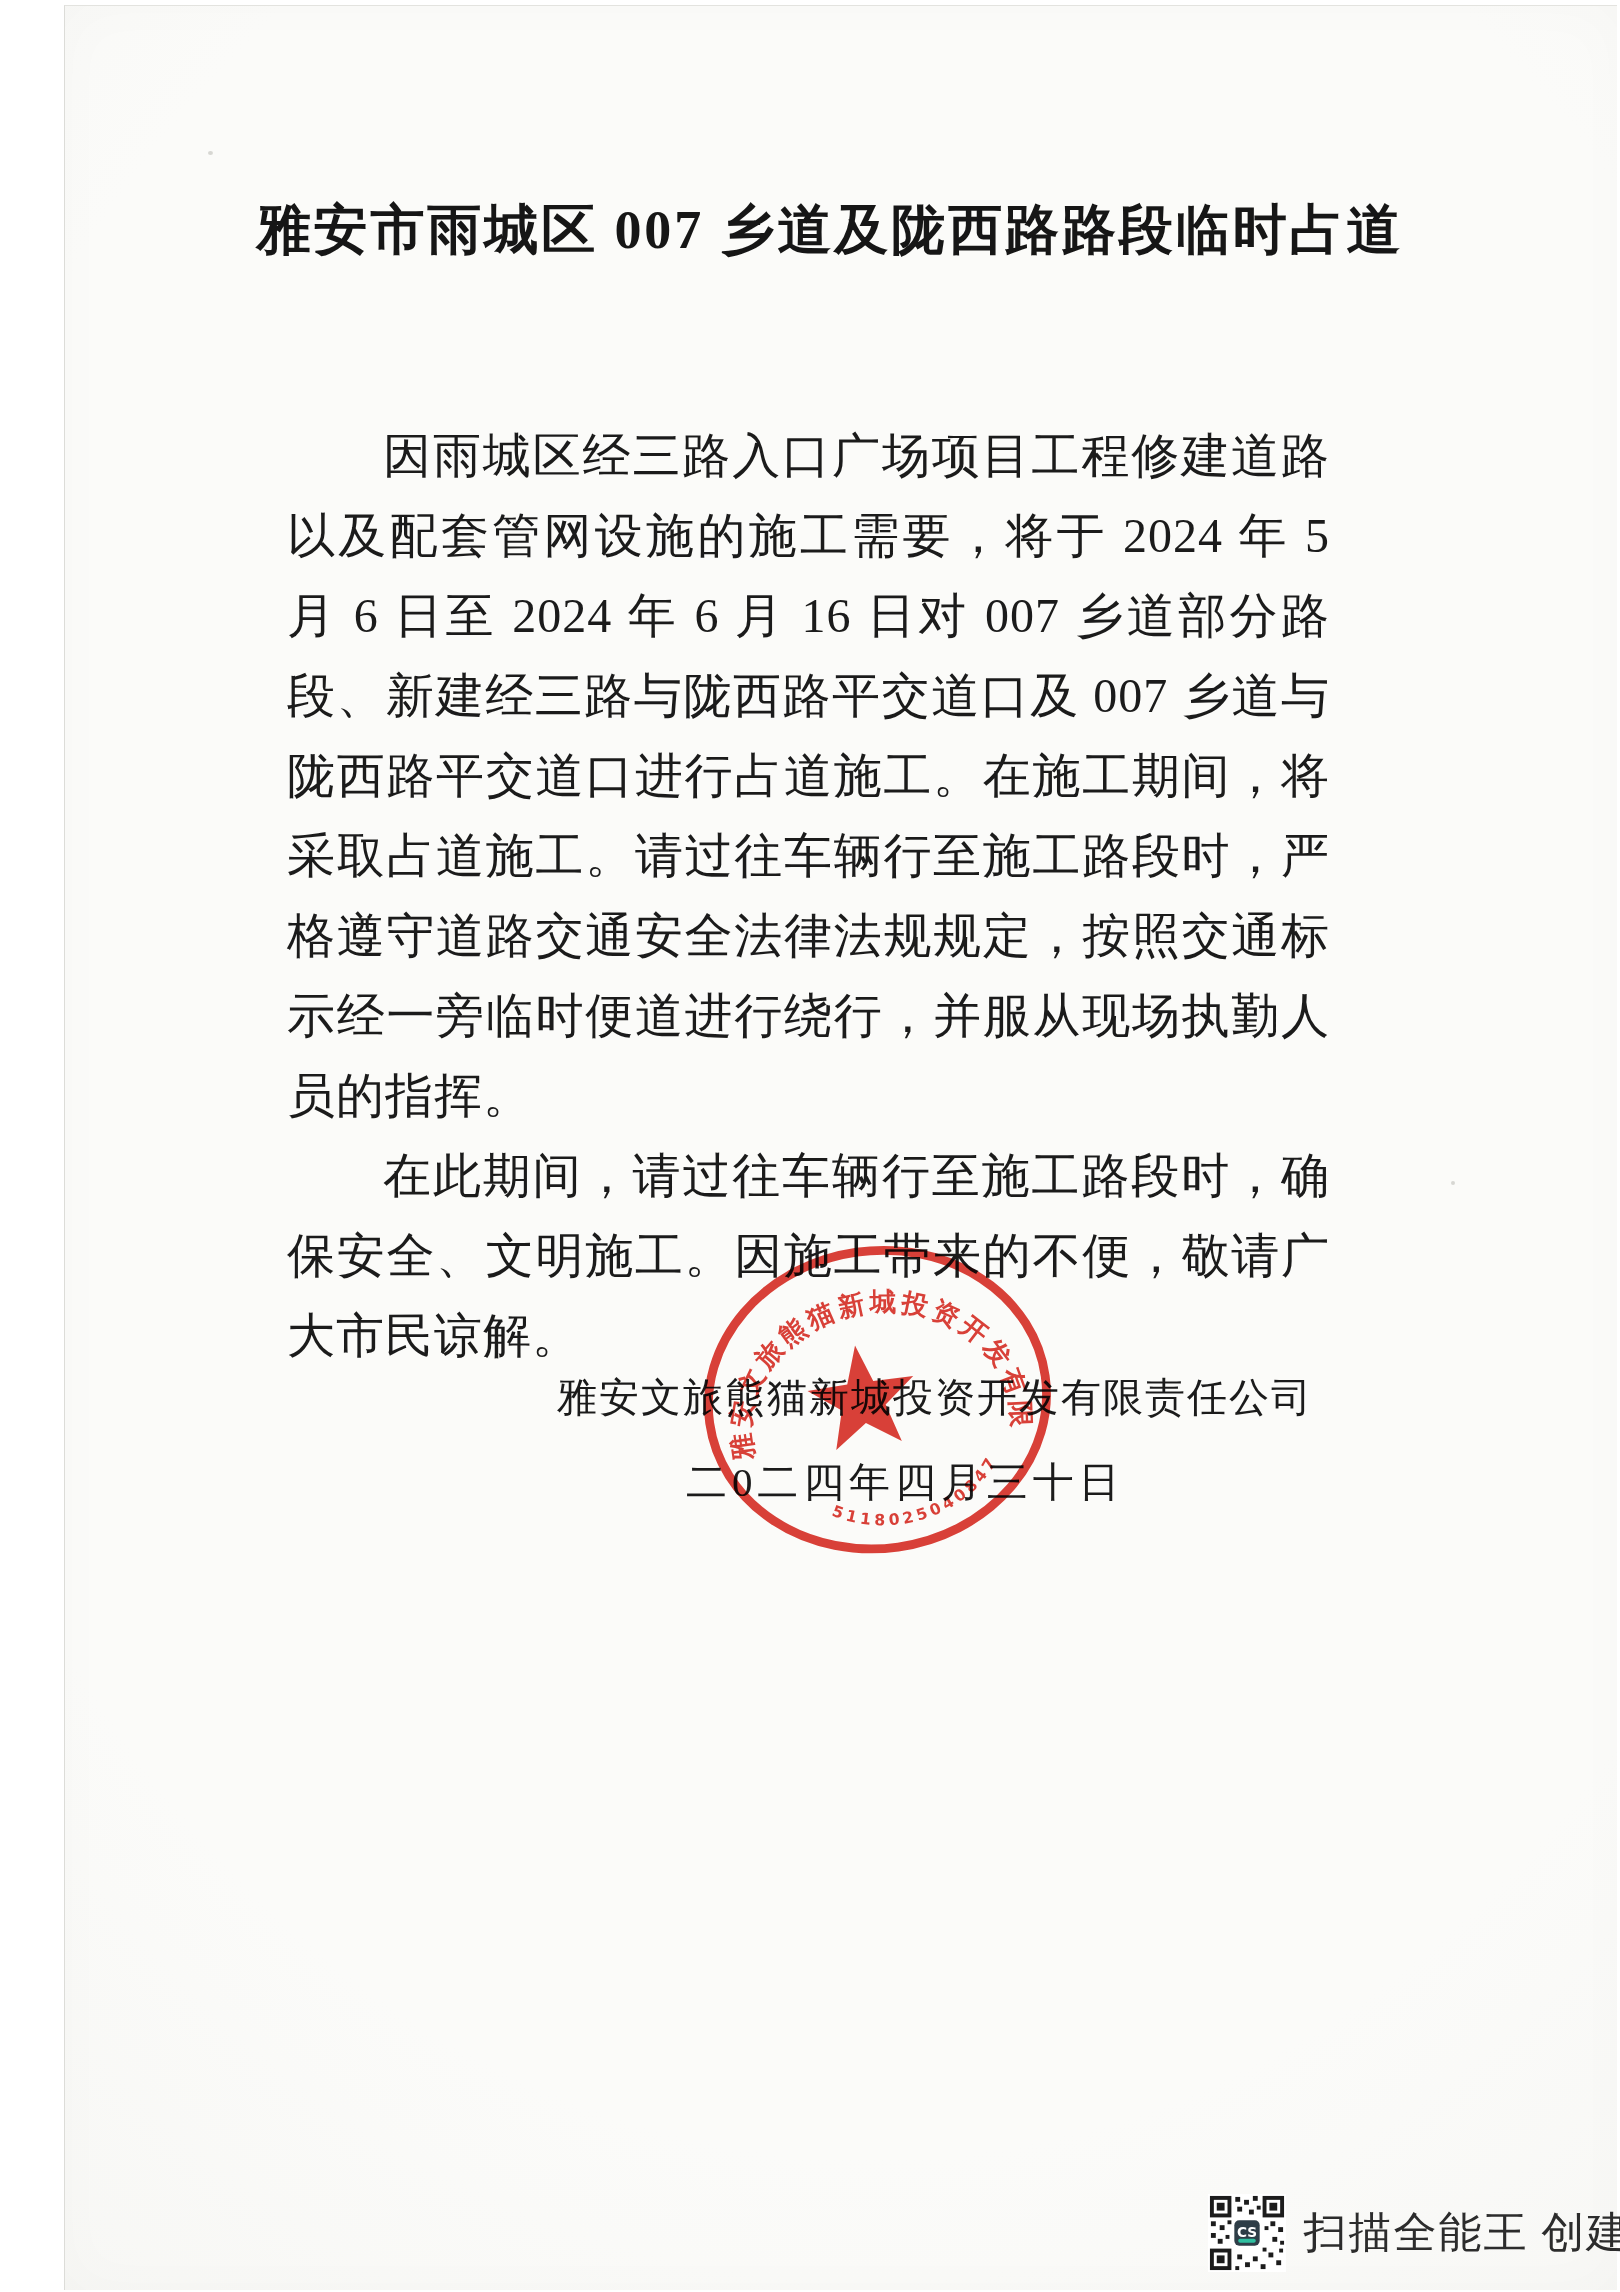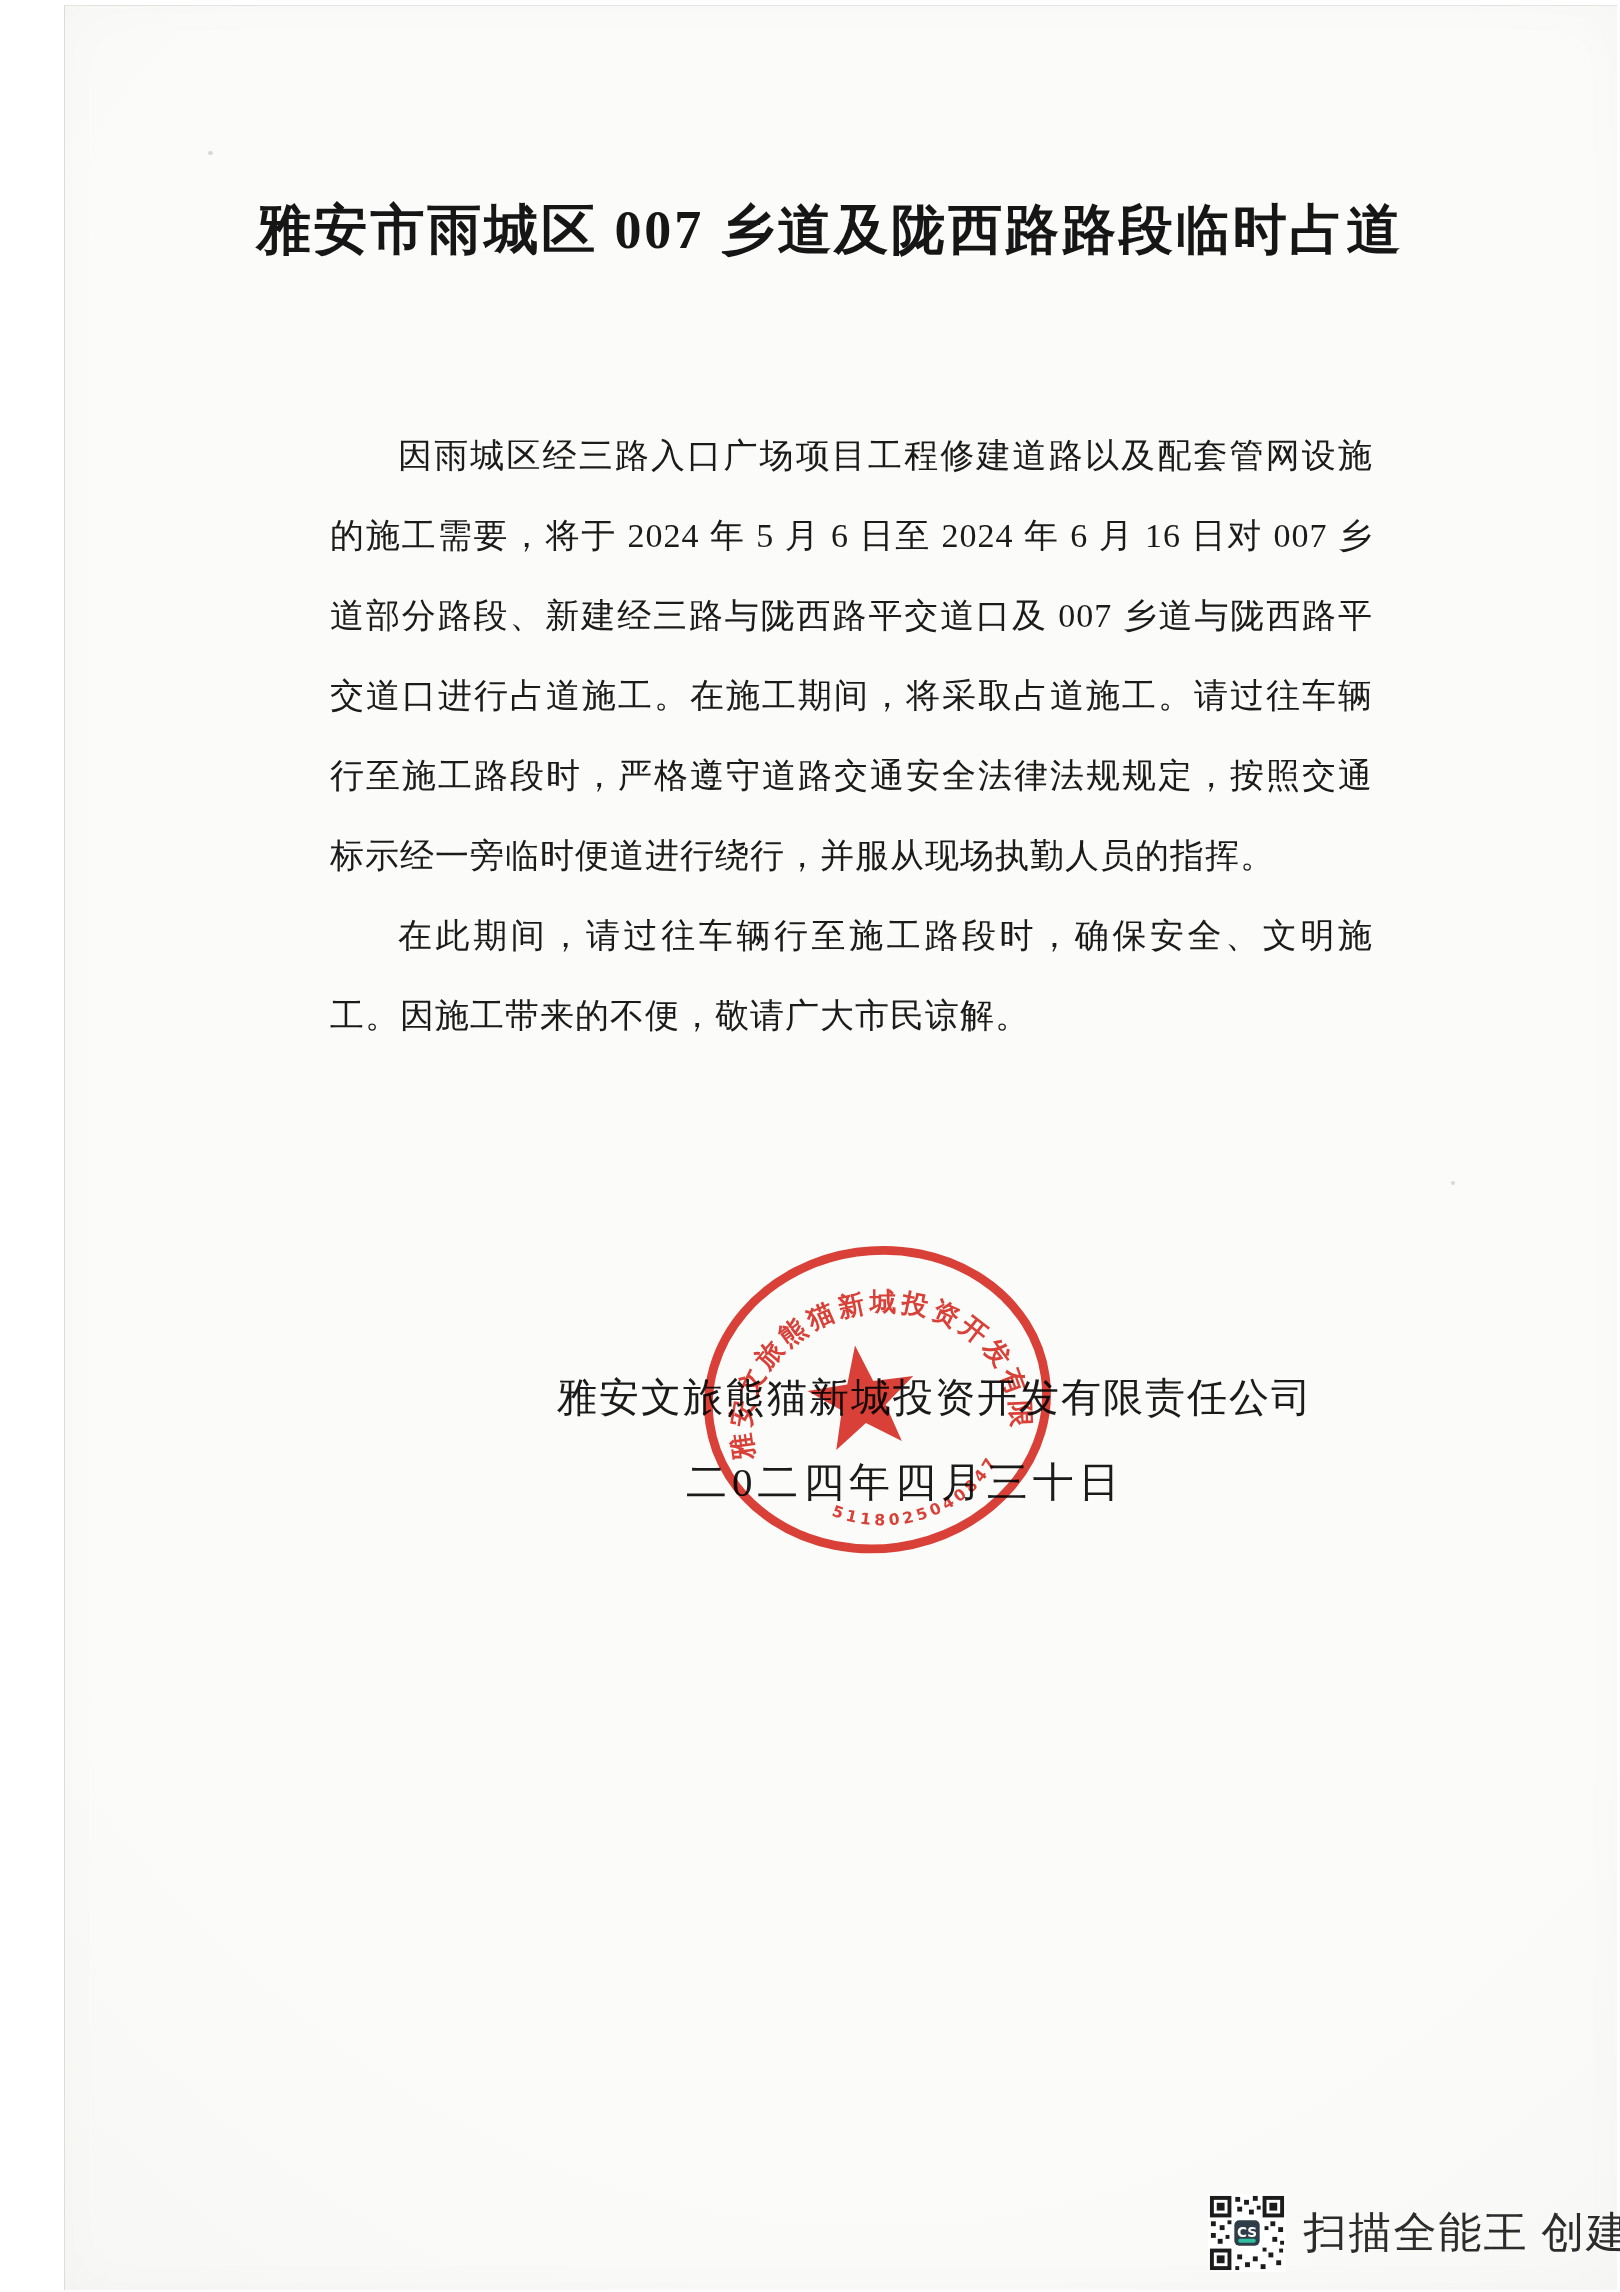--- a/index.html
+++ b/index.html
@@ -22,22 +22,22 @@
   .speck{position:absolute;background:#b9b9b4;border-radius:50%;opacity:.55;}
   .title{
     position:absolute;left:0;width:1620px;text-align:center;
     font-weight:bold;color:#161616;font-size:54px;letter-spacing:2.9px;
     white-space:nowrap;
   }
   .title.l1{top:194px;padding-left:20px;}
   .title.l2{top:288px;letter-spacing:5.9px;}
   .body-text{
     position:absolute;left:287px;top:416px;width:1043px;
-    font-size:34px;line-height:80px;letter-spacing:1px;
-    color:#1b1b1b;text-align:justify;margin-left:43px;
+    font-size:48px;line-height:80px;letter-spacing:1px;
+    color:#1b1b1b;text-align:justify;
   }
   .body-text p{margin:0;text-indent:2em;}
   .sig-company{
     position:absolute;left:557px;top:1370px;
     font-size:40px;letter-spacing:2px;color:#1b1b1b;white-space:nowrap;
   }
   .sig-date{
     position:absolute;left:686px;top:1455px;
     font-size:41px;letter-spacing:4.9px;color:#1b1b1b;white-space:nowrap;
   }

